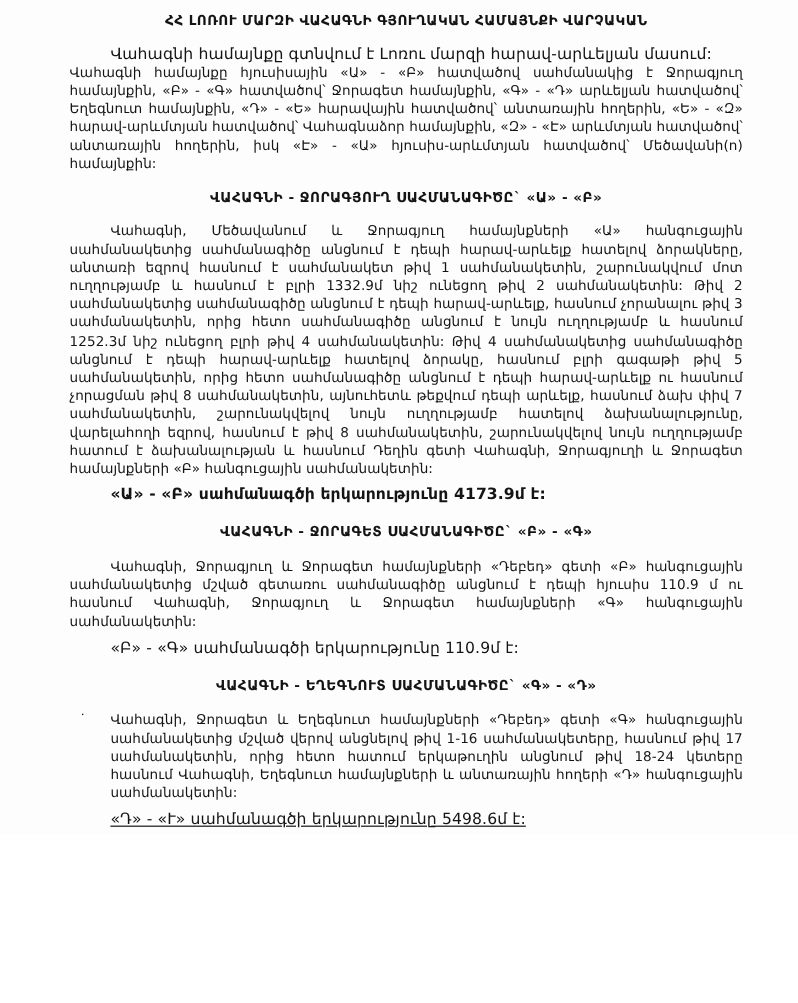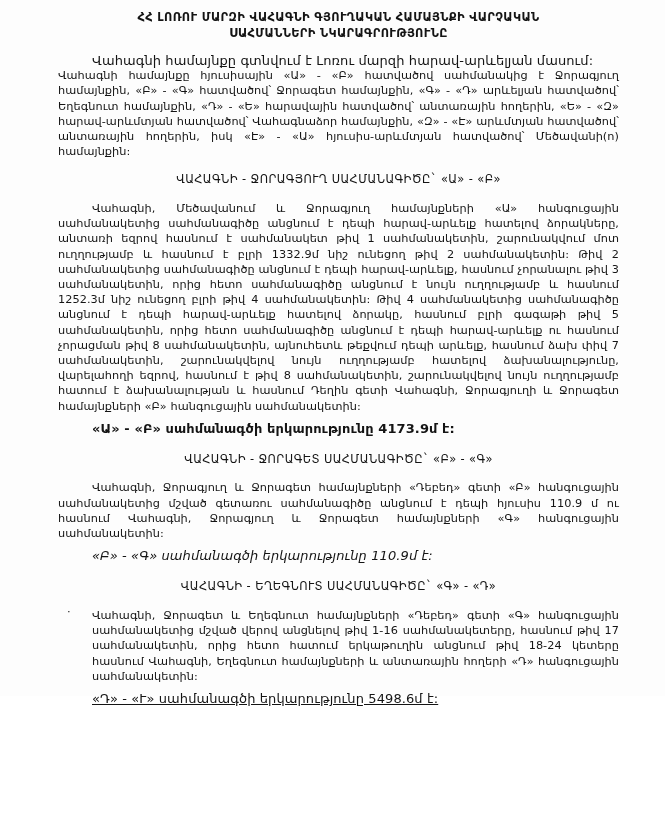--- a/index.html
+++ b/index.html
@@ -47,21 +47,21 @@
     font-size: 11.3px;
     line-height: 15.2px;
     text-align: justify;
     margin: 0;
     text-indent: 0;
     letter-spacing: 0.05px;
   }
 
   .section-head {
     text-align: center;
-    font-weight: normal;
+    font-weight: bold;
     font-size: 11.4px;
     line-height: 15.5px;
     letter-spacing: 0.4px;
     margin: 0;
   }
 
   .gap-sm { height: 7px; }
   .gap-md { height: 13px; }
   .gap-lg { height: 16px; }
 
@@ -71,21 +71,20 @@
     text-align: left;
   }
 </style>
 </head>
 <body>
 
 <div class="page">
 
   <div class="doc-title">
     <span class="tline">ՀՀ ԼՈՌՈՒ ՄԱՐԶԻ ՎԱՀԱԳՆԻ ԳՅՈՒՂԱԿԱՆ ՀԱՄԱՅՆՔԻ ՎԱՐՉԱԿԱՆ</span>
-    <span class="tline">ՍԱՀՄԱՆՆԵՐԻ ՆԿԱՐԱԳՐՈՒԹՅՈՒՆԸ</span>
   </div>
 
   <p class="para">Վահագնի համայնքը գտնվում է Լոռու մարզի հարավ-արևելյան մասում:</p>
   <p class="italic">Վահագնի համայնքը հյուսիսային «Ա» - «Բ» հատվածով սահմանակից է Ջորագյուղ համայնքին, «Բ» - «Գ» հատվածով՝ Ջորագետ համայնքին, «Գ» - «Դ» արևելյան հատվածով՝ Եղեգնուտ համայնքին, «Դ» - «Ե» հարավային հատվածով՝ անտառային հողերին, «Ե» - «Զ» հարավ-արևմտյան հատվածով՝ Վահագնաձոր համայնքին, «Զ» - «Է» արևմտյան հատվածով՝ անտառային հողերին, իսկ «Է» - «Ա» հյուսիս-արևմտյան հատվածով՝ Մեծավանի(ո) համայնքին:</p>
 
   <div class="gap-md"></div>
 
   <p class="section-head">ՎԱՀԱԳՆԻ - ՋՈՐԱԳՅՈՒՂ ՍԱՀՄԱՆԱԳԻԾԸ` «Ա» - «Բ»</p>
 
   <div class="gap-md"></div>
@@ -99,21 +98,21 @@
   <div class="gap-lg"></div>
 
   <p class="section-head">ՎԱՀԱԳՆԻ - ՋՈՐԱԳԵՏ ՍԱՀՄԱՆԱԳԻԾԸ` «Բ» - «Գ»</p>
 
   <div class="gap-md"></div>
 
   <p class="italic" style="text-indent:34px;">Վահագնի, Ջորագյուղ և Ջորագետ համայնքների «Դեբեդ» գետի «Բ» հանգուցային սահմանակետից մշված գետառու սահմանագիծը անցնում է դեպի հյուսիս 110.9 մ ու հասնում Վահագնի, Ջորագյուղ և Ջորագետ համայնքների «Գ» հանգուցային սահմանակետին:</p>
 
   <div class="gap-sm"></div>
 
-  <p class="para noindent" style="padding-left:34px;font-style:italic;">«Բ» - «Գ» սահմանագծի երկարությունը 110.9մ է:</p>
+  <p class="para noindent" style="padding-left:34px;">«Բ» - «Գ» սահմանագծի երկարությունը 110.9մ է:</p>
 
   <div class="gap-lg"></div>
 
   <p class="section-head">ՎԱՀԱԳՆԻ - ԵՂԵԳՆՈՒՏ ՍԱՀՄԱՆԱԳԻԾԸ` «Գ» - «Դ»</p>
 
   <div class="gap-md"></div>
 
   <p class="italic" style="text-indent:0; padding-left:34px; position:relative;"><span class="bullet-mark" style="position:absolute;left:8px;top:0;">˙</span><span>Վահագնի, Ջորագետ և Եղեգնուտ համայնքների «Դեբեդ» գետի «Գ» հանգուցային սահմանակետից մշված վերով անցնելով թիվ 1-16 սահմանակետերը, հասնում թիվ 17 սահմանակետին, որից հետո հատում երկաթուղին անցնում թիվ 18-24 կետերը հասնում Վահագնի, Եղեգնուտ համայնքների և անտառային հողերի «Դ» հանգուցային սահմանակետին:</span></p>
 
   <div class="gap-sm"></div>

